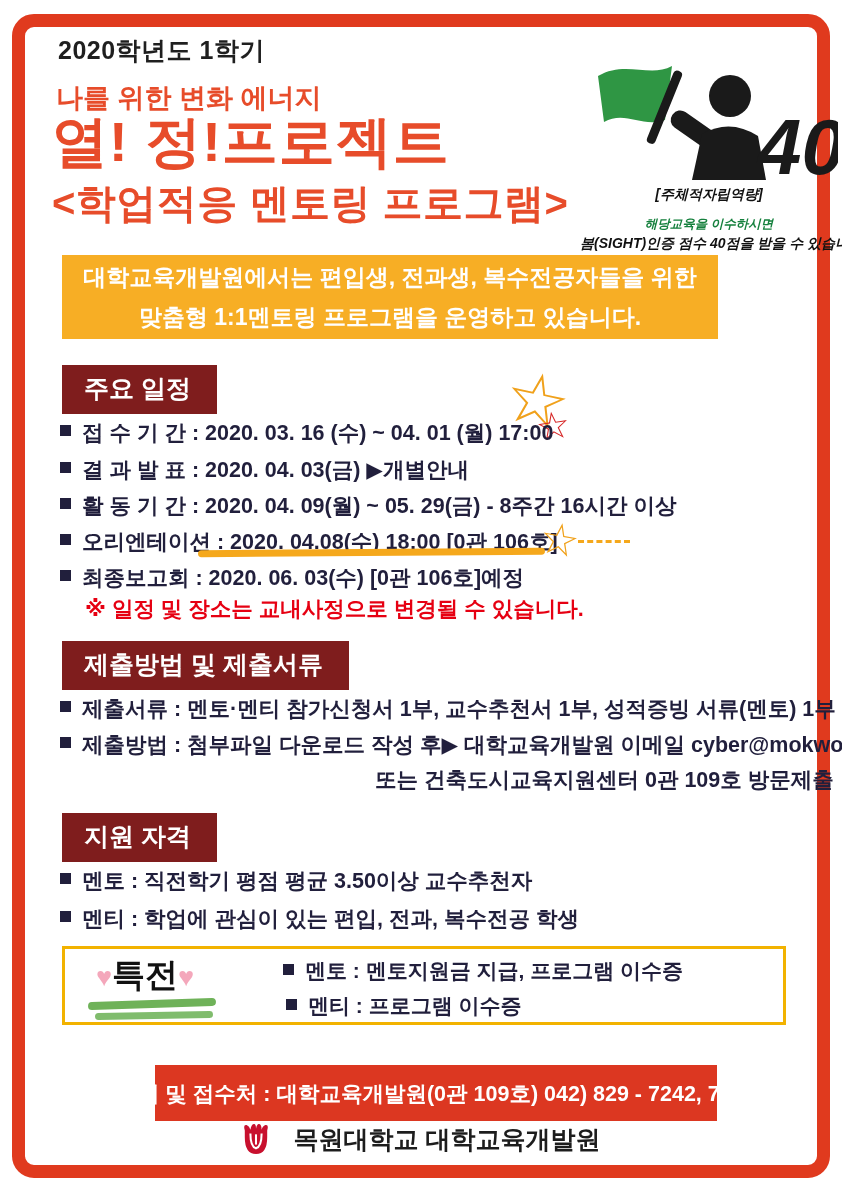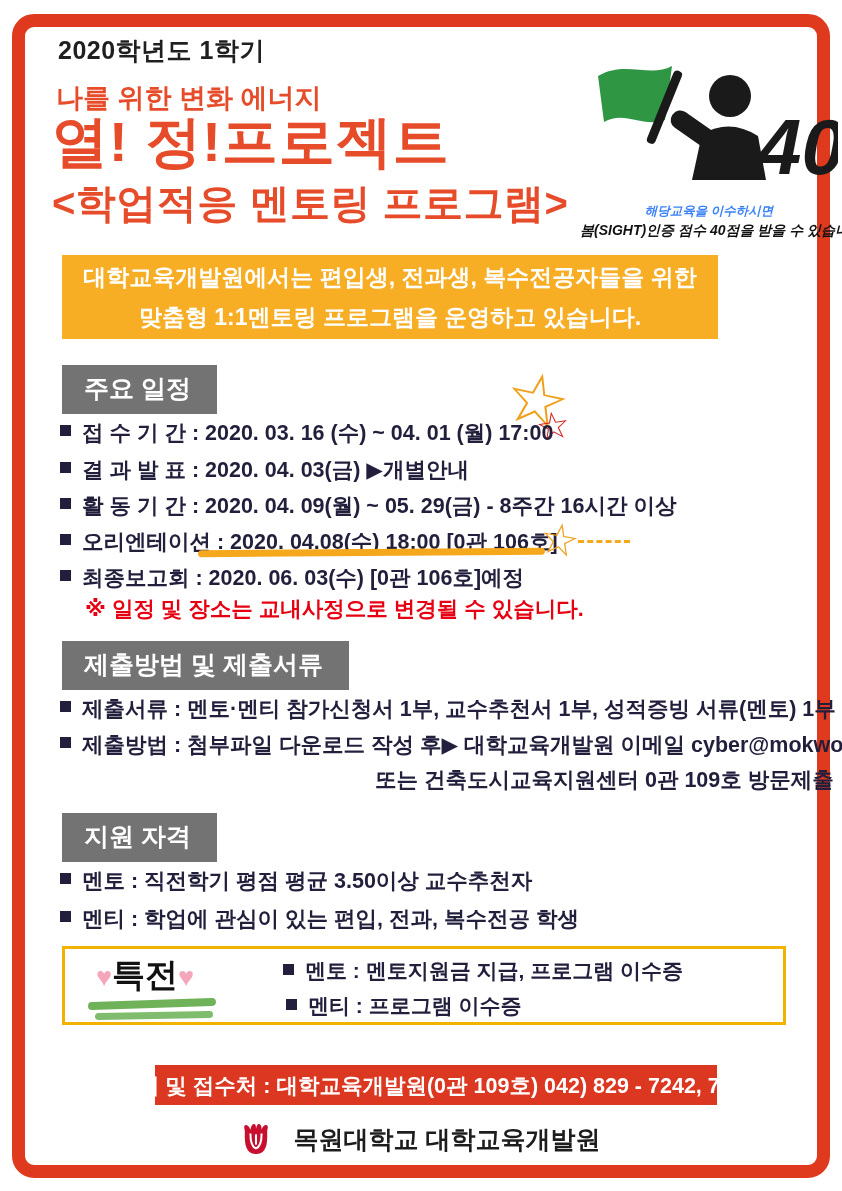--- a/index.html
+++ b/index.html
@@ -6,39 +6,39 @@
   .page{position:relative;width:842px;height:1191px;background:#ffffff;overflow:hidden;
         font-family:"Liberation Sans","DejaVu Sans",sans-serif;font-weight:bold;}
   .abs{position:absolute;}
   .frame{left:12px;top:14px;width:792px;height:1138px;border:13px solid #e03a1e;border-radius:22px;}
   .semester{left:58px;top:34px;font-size:25px;color:#1f1f1f;letter-spacing:.5px;}
   .tagline{left:56px;top:80px;font-size:27px;color:#e74c2a;}
   .title{left:52px;top:105px;font-size:56px;color:#e74c2a;letter-spacing:1px;}
   .subtitle{left:52px;top:176px;font-size:40px;color:#e74c2a;letter-spacing:.5px;}
   .logo-wrap{left:580px;top:58px;width:258px;text-align:center;font-style:italic;}
   .logo-cap1{font-size:14px;color:#111;margin-top:2px;}
-  .logo-cap2{font-size:12.5px;color:#3b82f6;margin-top:19px;}
+  .logo-cap2{font-size:12.5px;color:#15803d;margin-top:12px;}
   .logo-cap3{font-size:14px;color:#111;margin-top:2px;white-space:nowrap;}
   .intro{left:62px;top:255px;width:656px;height:84px;background:#f7ae25;color:#fff;
          display:flex;flex-direction:column;justify-content:center;align-items:center;
          font-size:23px;line-height:40px;text-align:center;}
-  .sec-head{background:#737373;color:#fff;font-size:25px;padding:7px 26px 9px 22px;display:inline-block;}
+  .sec-head{background:#7f1d1d;color:#fff;font-size:25px;padding:7px 26px 9px 22px;display:inline-block;}
   .h-schedule{left:62px;top:365px;}
   .h-submission{left:62px;top:641px;}
   .h-eligibility{left:62px;top:813px;}
   .row{display:flex;align-items:flex-start;color:#211f3c;font-size:21.5px;white-space:nowrap;}
   .sq{width:11px;height:11px;background:#211f3c;margin:7px 11px 0 0;flex:none;}
   .note{left:85px;top:594px;color:#e60012;font-size:21.5px;}
   .extra{left:375px;top:765px;color:#211f3c;font-size:21.5px;white-space:nowrap;}
   .benefits{left:62px;top:946px;width:718px;height:73px;border:3px solid #f2b200;background:#fff;}
   .ben-label{left:96px;top:953px;font-size:33px;color:#111;}
   .heart{font-size:27px;color:#f4a7bb;}
   .stroke1{left:88px;top:1000px;width:128px;height:8px;background:#56a53c;border-radius:5px;transform:rotate(-2deg);opacity:.85;}
   .stroke2{left:95px;top:1012px;width:118px;height:7px;background:#56a53c;border-radius:5px;transform:rotate(-1deg);opacity:.75;}
-  .contact{left:155px;top:1065px;width:562px;height:40px;background:#dc3721;color:#fff;
+  .contact{left:155px;top:1065px;width:562px;height:56px;background:#dc3721;color:#fff;
            display:flex;align-items:center;justify-content:center;font-size:21.5px;white-space:nowrap;}
   .footer{left:0;top:1122px;width:842px;display:flex;align-items:center;justify-content:center;gap:24px;
           color:#1d1d1d;font-size:25px;}
   .star{color:#f0a11b;font-weight:normal;}
   .star-big{left:505px;top:358px;font-size:72px;transform:rotate(12deg);}
   .star-red{left:536px;top:404px;font-size:38px;color:#d62525;transform:rotate(-8deg);font-weight:normal;}
   .star-small{left:540px;top:514px;font-size:44px;transform:rotate(10deg);}
   .underline{left:198px;top:549px;width:347px;height:7px;background:#f5a81c;border-radius:4px;transform:rotate(-.4deg);}
   .dash{left:578px;top:540px;width:52px;height:0;border-top:3px dashed #f5a81c;}
 </style>
@@ -56,20 +56,21 @@
 
   <div class="abs logo-wrap">
     <svg width="258" height="122" viewBox="0 0 258 122">
       <path d="M18 18 C45 2 70 20 92 8 L85 62 C62 70 45 52 24 64 Z" fill="#2f9644"></path>
       <rect x="80" y="10" width="9" height="78" rx="4" fill="#1a1a1a" transform="rotate(22 84 49)"></rect>
       <circle cx="150" cy="38" r="21" fill="#1a1a1a"></circle>
       <rect x="92" y="52" width="66" height="19" rx="9" fill="#1a1a1a" transform="rotate(35 100 60)"></rect>
       <path d="M112 122 L122 76 Q150 60 178 78 L186 122 Z" fill="#1a1a1a"></path>
       <text x="178" y="116" font-family="Liberation Sans, DejaVu Sans, sans-serif" font-size="78" font-weight="bold" fill="#1a1a1a">40</text>
     </svg>
+    <div class="logo-cap1">[주체적자립역량]</div>
     <div class="logo-cap2">해당교육을 이수하시면</div>
     <div class="logo-cap3">봄(SIGHT)인증 점수 40점을 받을 수 있습니다!</div>
   </div>
 
   <div class="abs intro">
     <div>대학교육개발원에서는 편입생, 전과생, 복수전공자들을 위한</div>
     <div>맞춤형 1:1멘토링 프로그램을 운영하고 있습니다.</div>
   </div>
 
   <div class="abs sec-head h-schedule">주요 일정</div>

